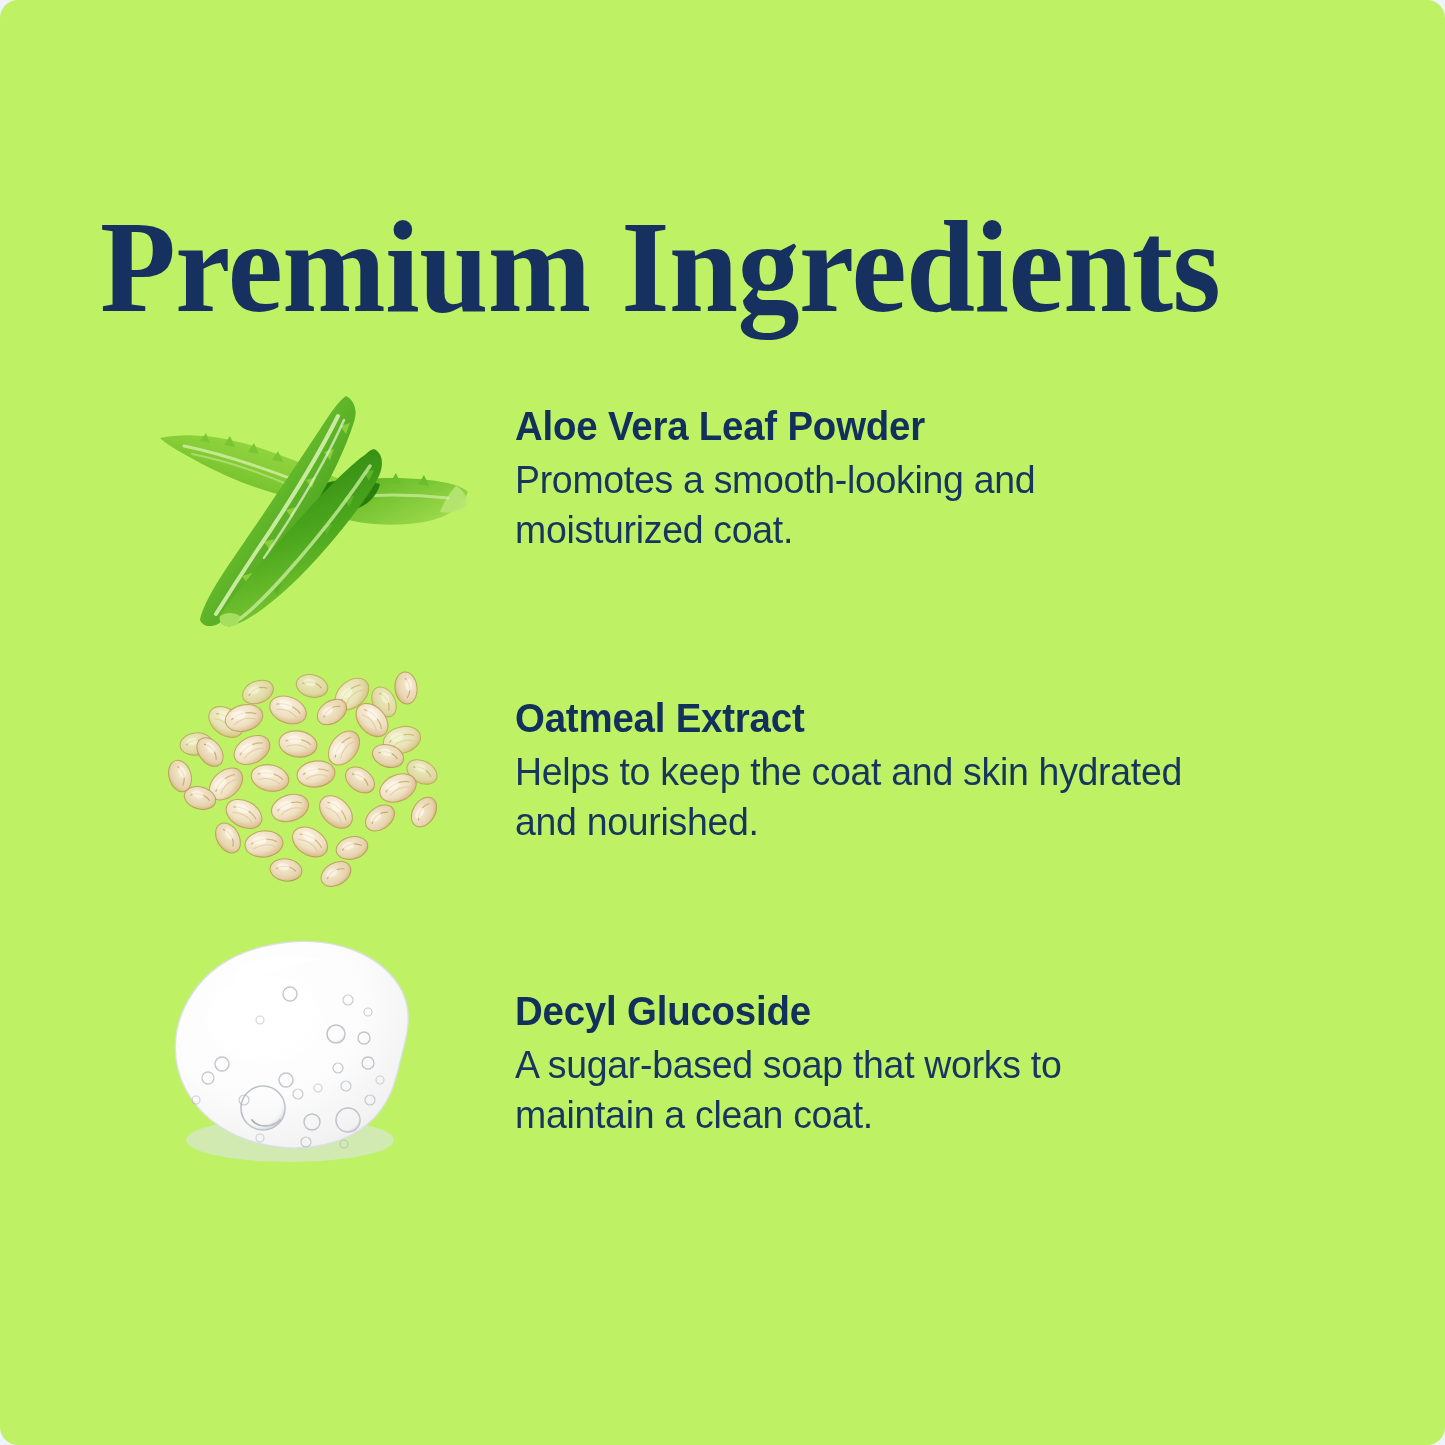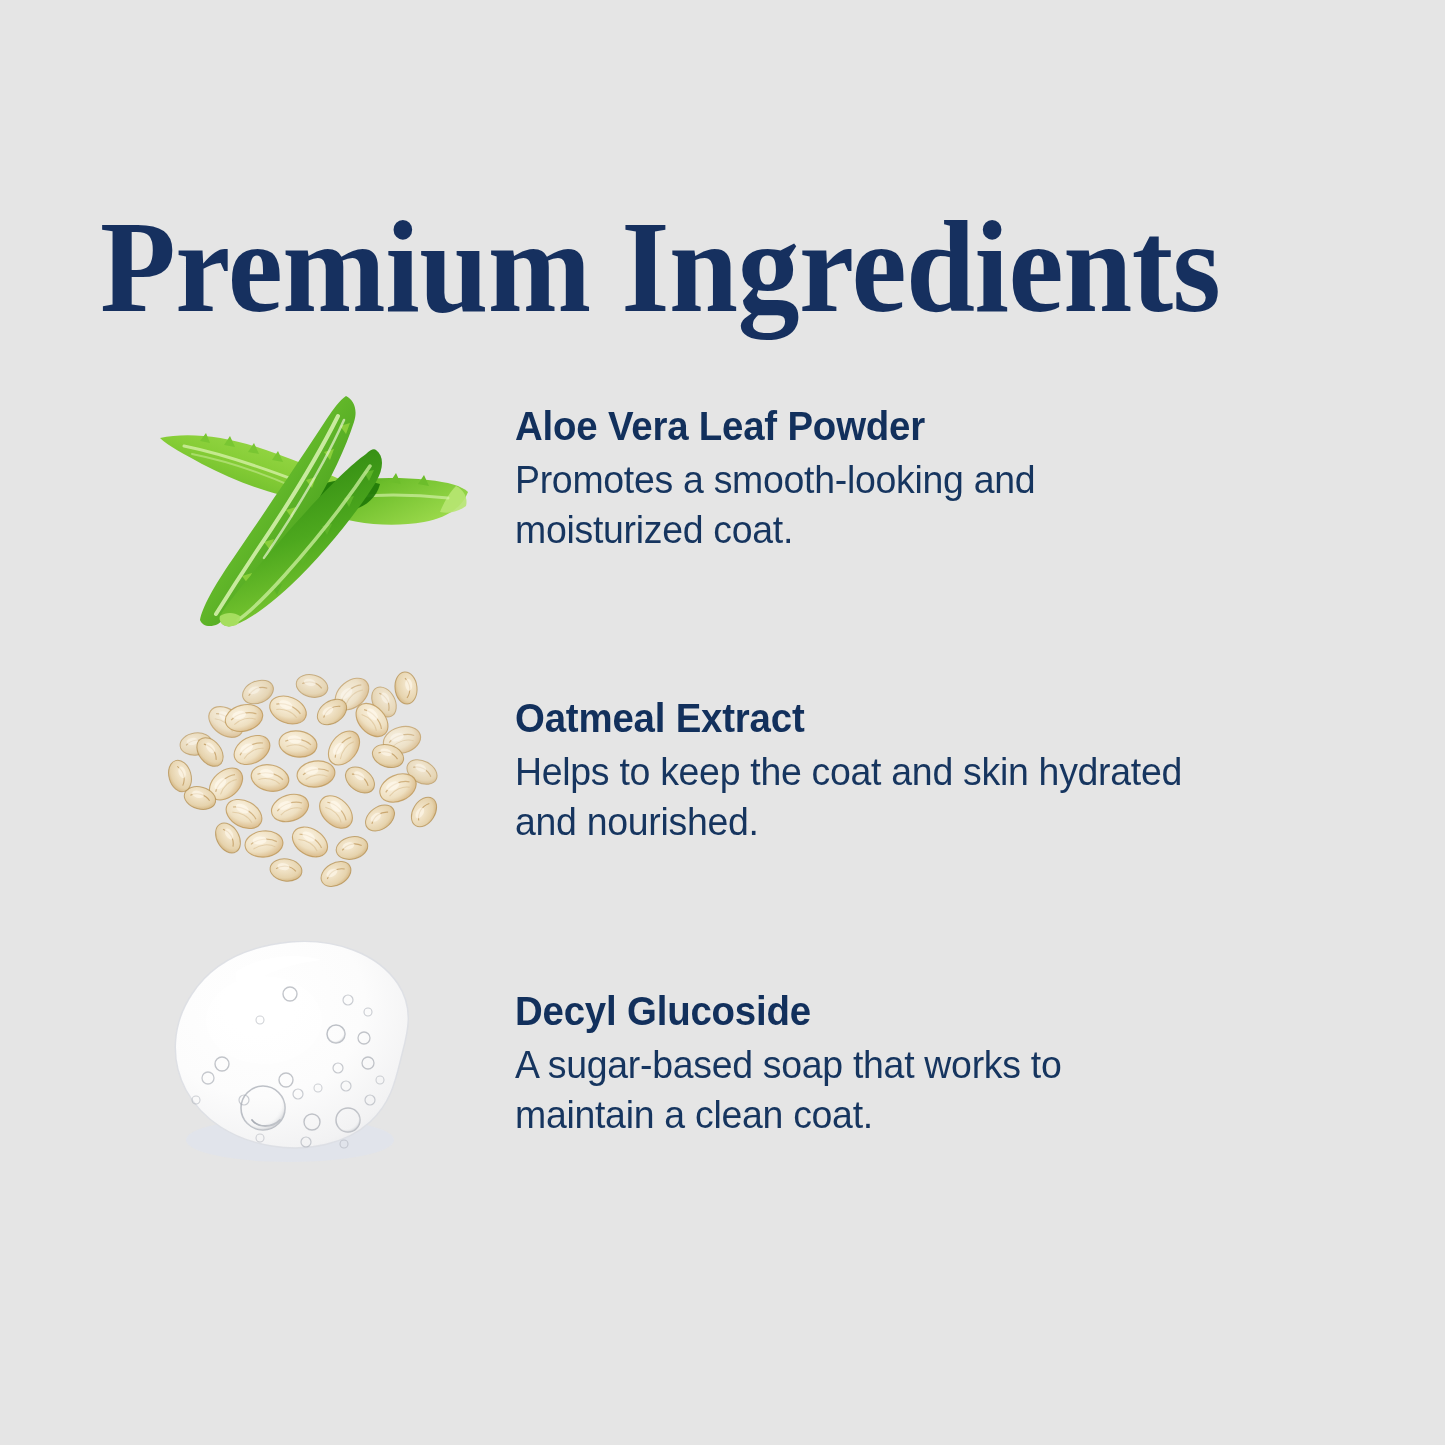--- a/index.html
+++ b/index.html
@@ -11,22 +11,23 @@
     width: 1445px;
     height: 1445px;
     background: #eef3fe;
     font-family: "Liberation Sans", sans-serif;
     overflow: hidden;
   }
   .page {
     position: relative;
     width: 1445px;
     height: 1445px;
-    background: #e5e5e5;
+    background: #bef264;
     box-sizing: border-box;
+    border-radius: 18px;
   }
 
   
   .page-title {
     position: absolute;
     left: 100px;
     top: 112px;
     width: 1250px;
     font-family: "Liberation Serif", "DejaVu Serif", serif;
     font-weight: 700;

